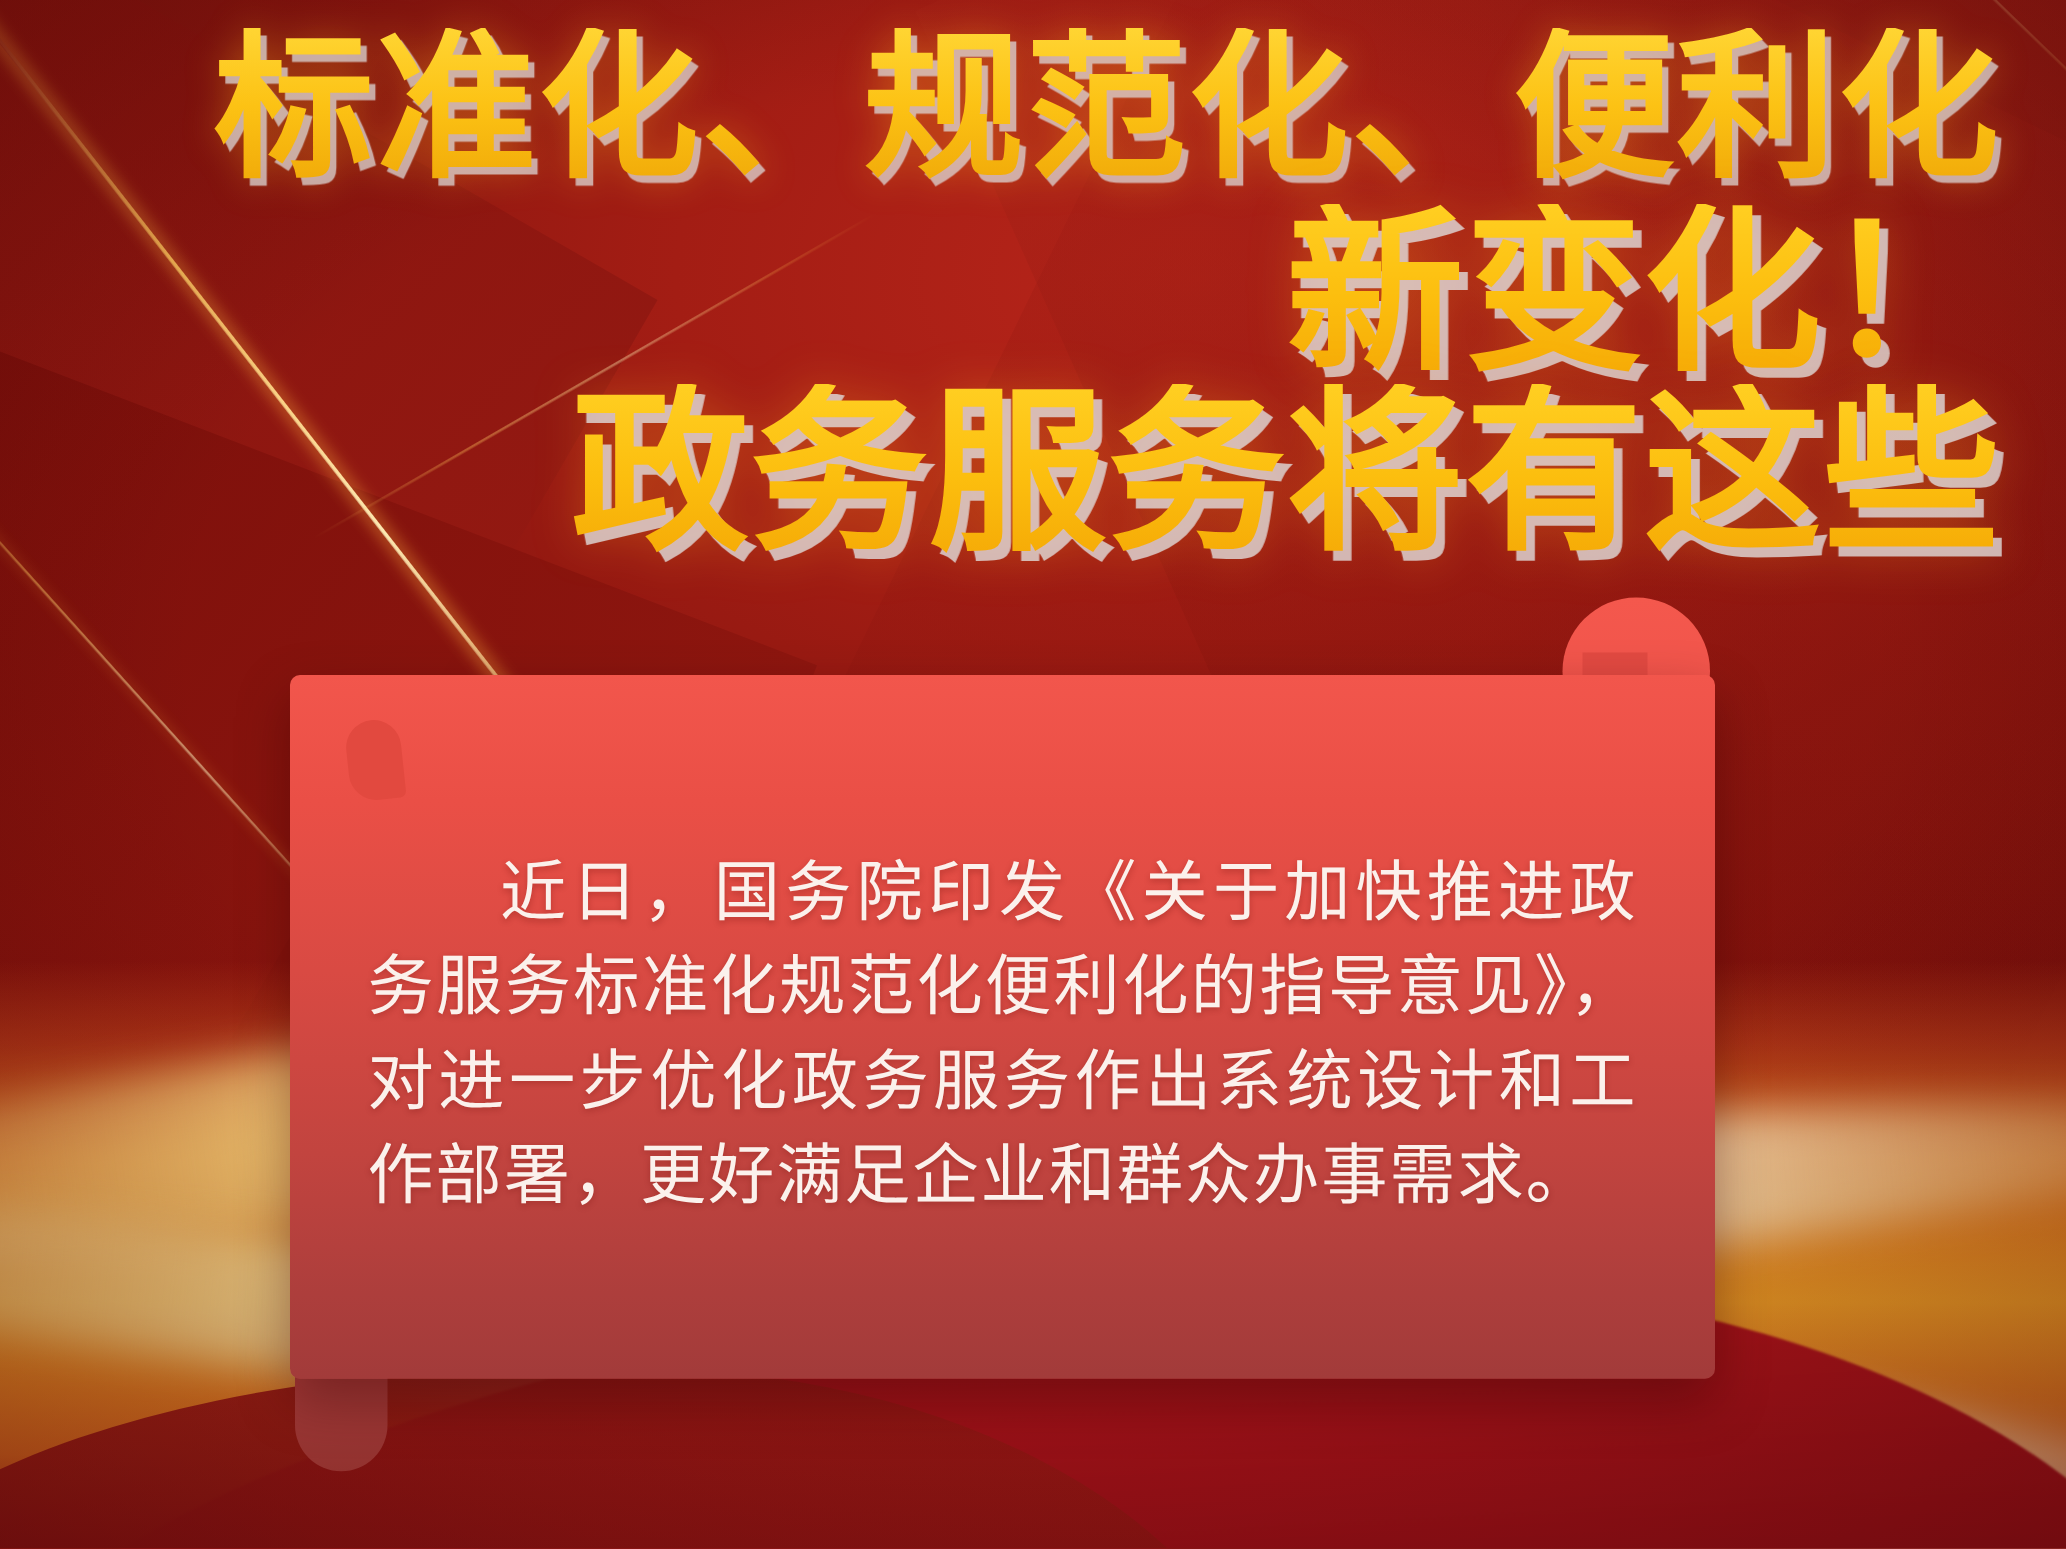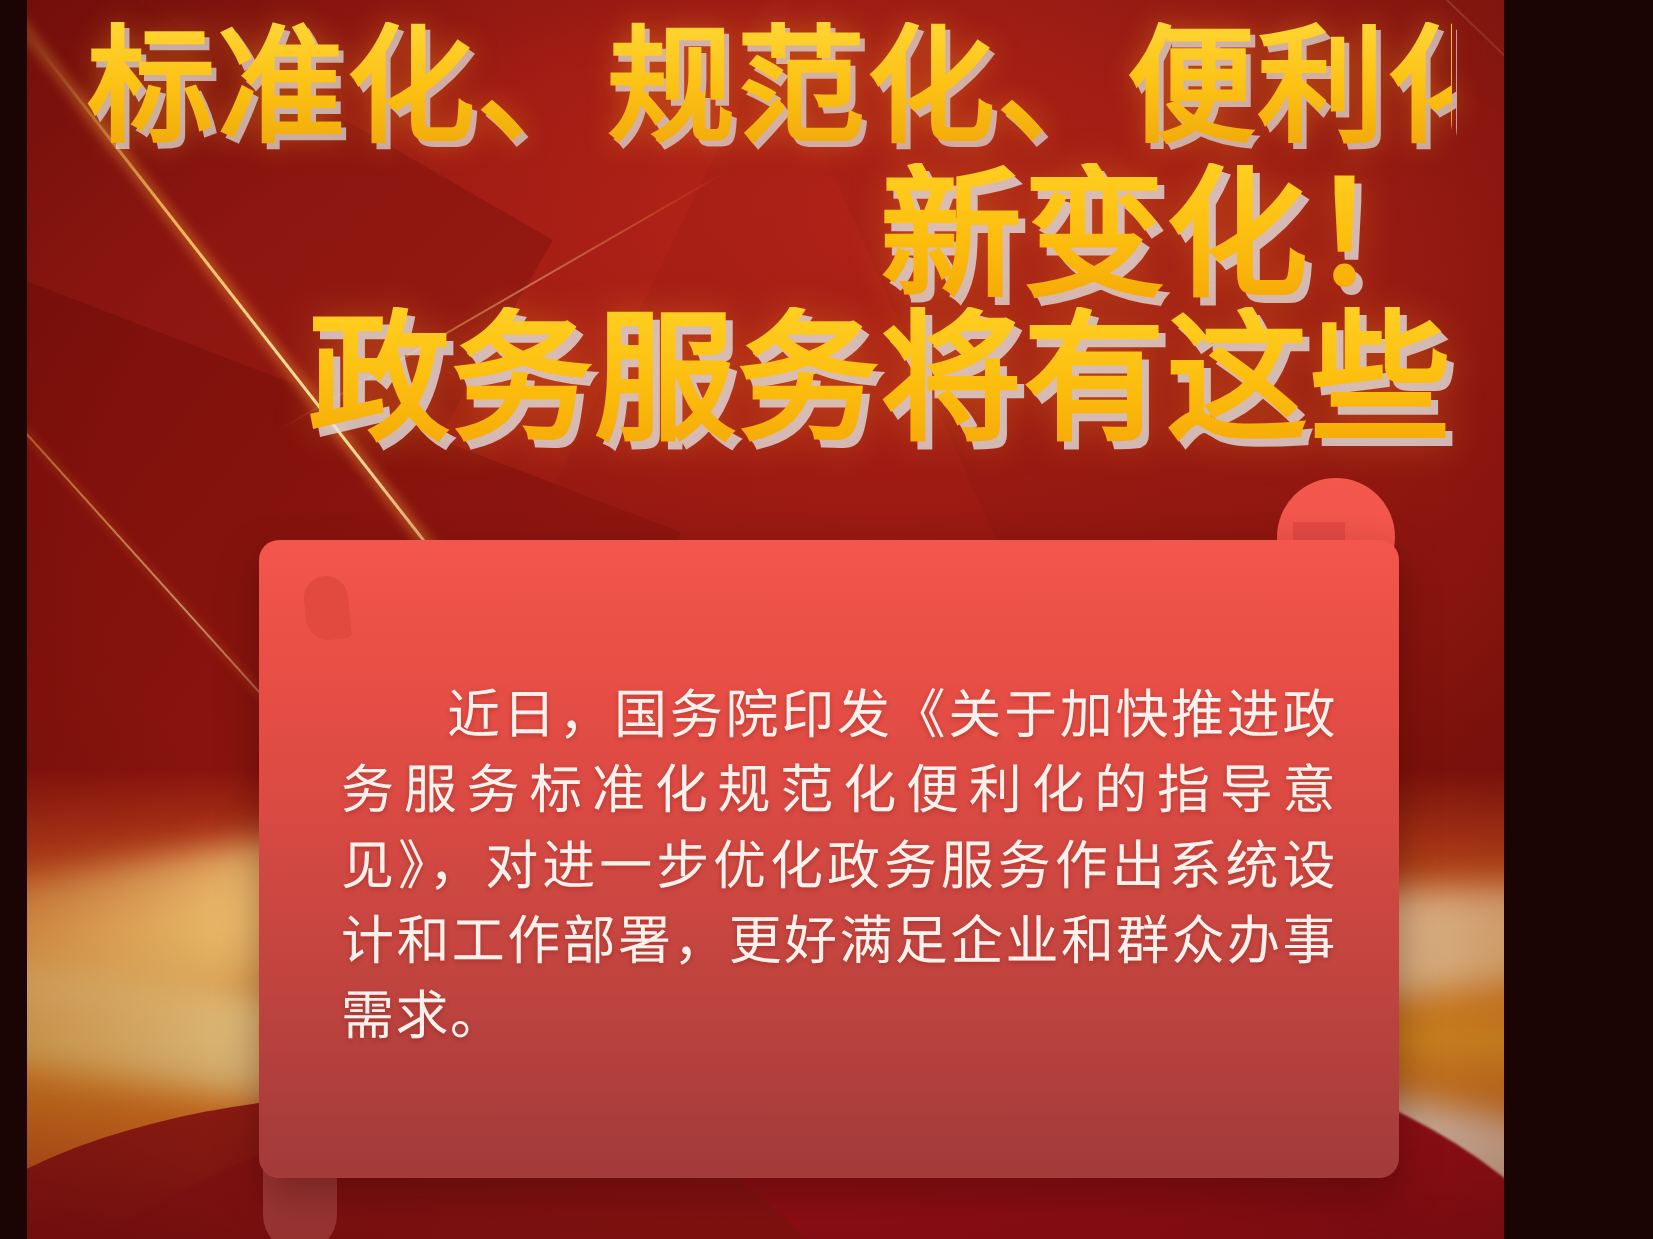--- a/index.html
+++ b/index.html
@@ -4,27 +4,26 @@
 <title>政务服务将有这些新变化</title>
 <style>
   html, body {
     margin: 0;
     padding: 0;
     background: #1a0404;
   }
 
   #poster {
     position: relative;
-    width: 1477px;
+    width: 1653px;
     height: 1239px;
     overflow: hidden;
     font-family: "Liberation Sans", "DejaVu Sans", sans-serif;
     background: #9e1f16;
     user-select: none;
-    margin-left: 27px;
   }
 
   
   .bg-layer {
     position: absolute;
     inset: 0;
     pointer-events: none;
   }
 
   
@@ -235,29 +234,29 @@
   .card-wrap {
     position: absolute;
     left: 232px;
     top: 540px;
     width: 1140px;
     z-index: 7;
   }
 
   .card {
     position: relative;
-    border-radius: 20px;
+    border-radius: 8px;
     background: linear-gradient(180deg,
         #f2564c 0%,
         #ea4f46 18%,
         #d94a43 42%,
         #c2443f 68%,
         #ad3e3c 88%,
         #a23b3a 100%);
-    padding: 84px 62px 72px 82px;
+    padding: 84px 62px 72px 62px;
     box-shadow: 0 18px 42px rgba(60,4,4,0.42);
   }
 
   
   .tab-tr {
     position: absolute;
     right: 4px;
     top: -62px;
     width: 118px;
     height: 118px;

